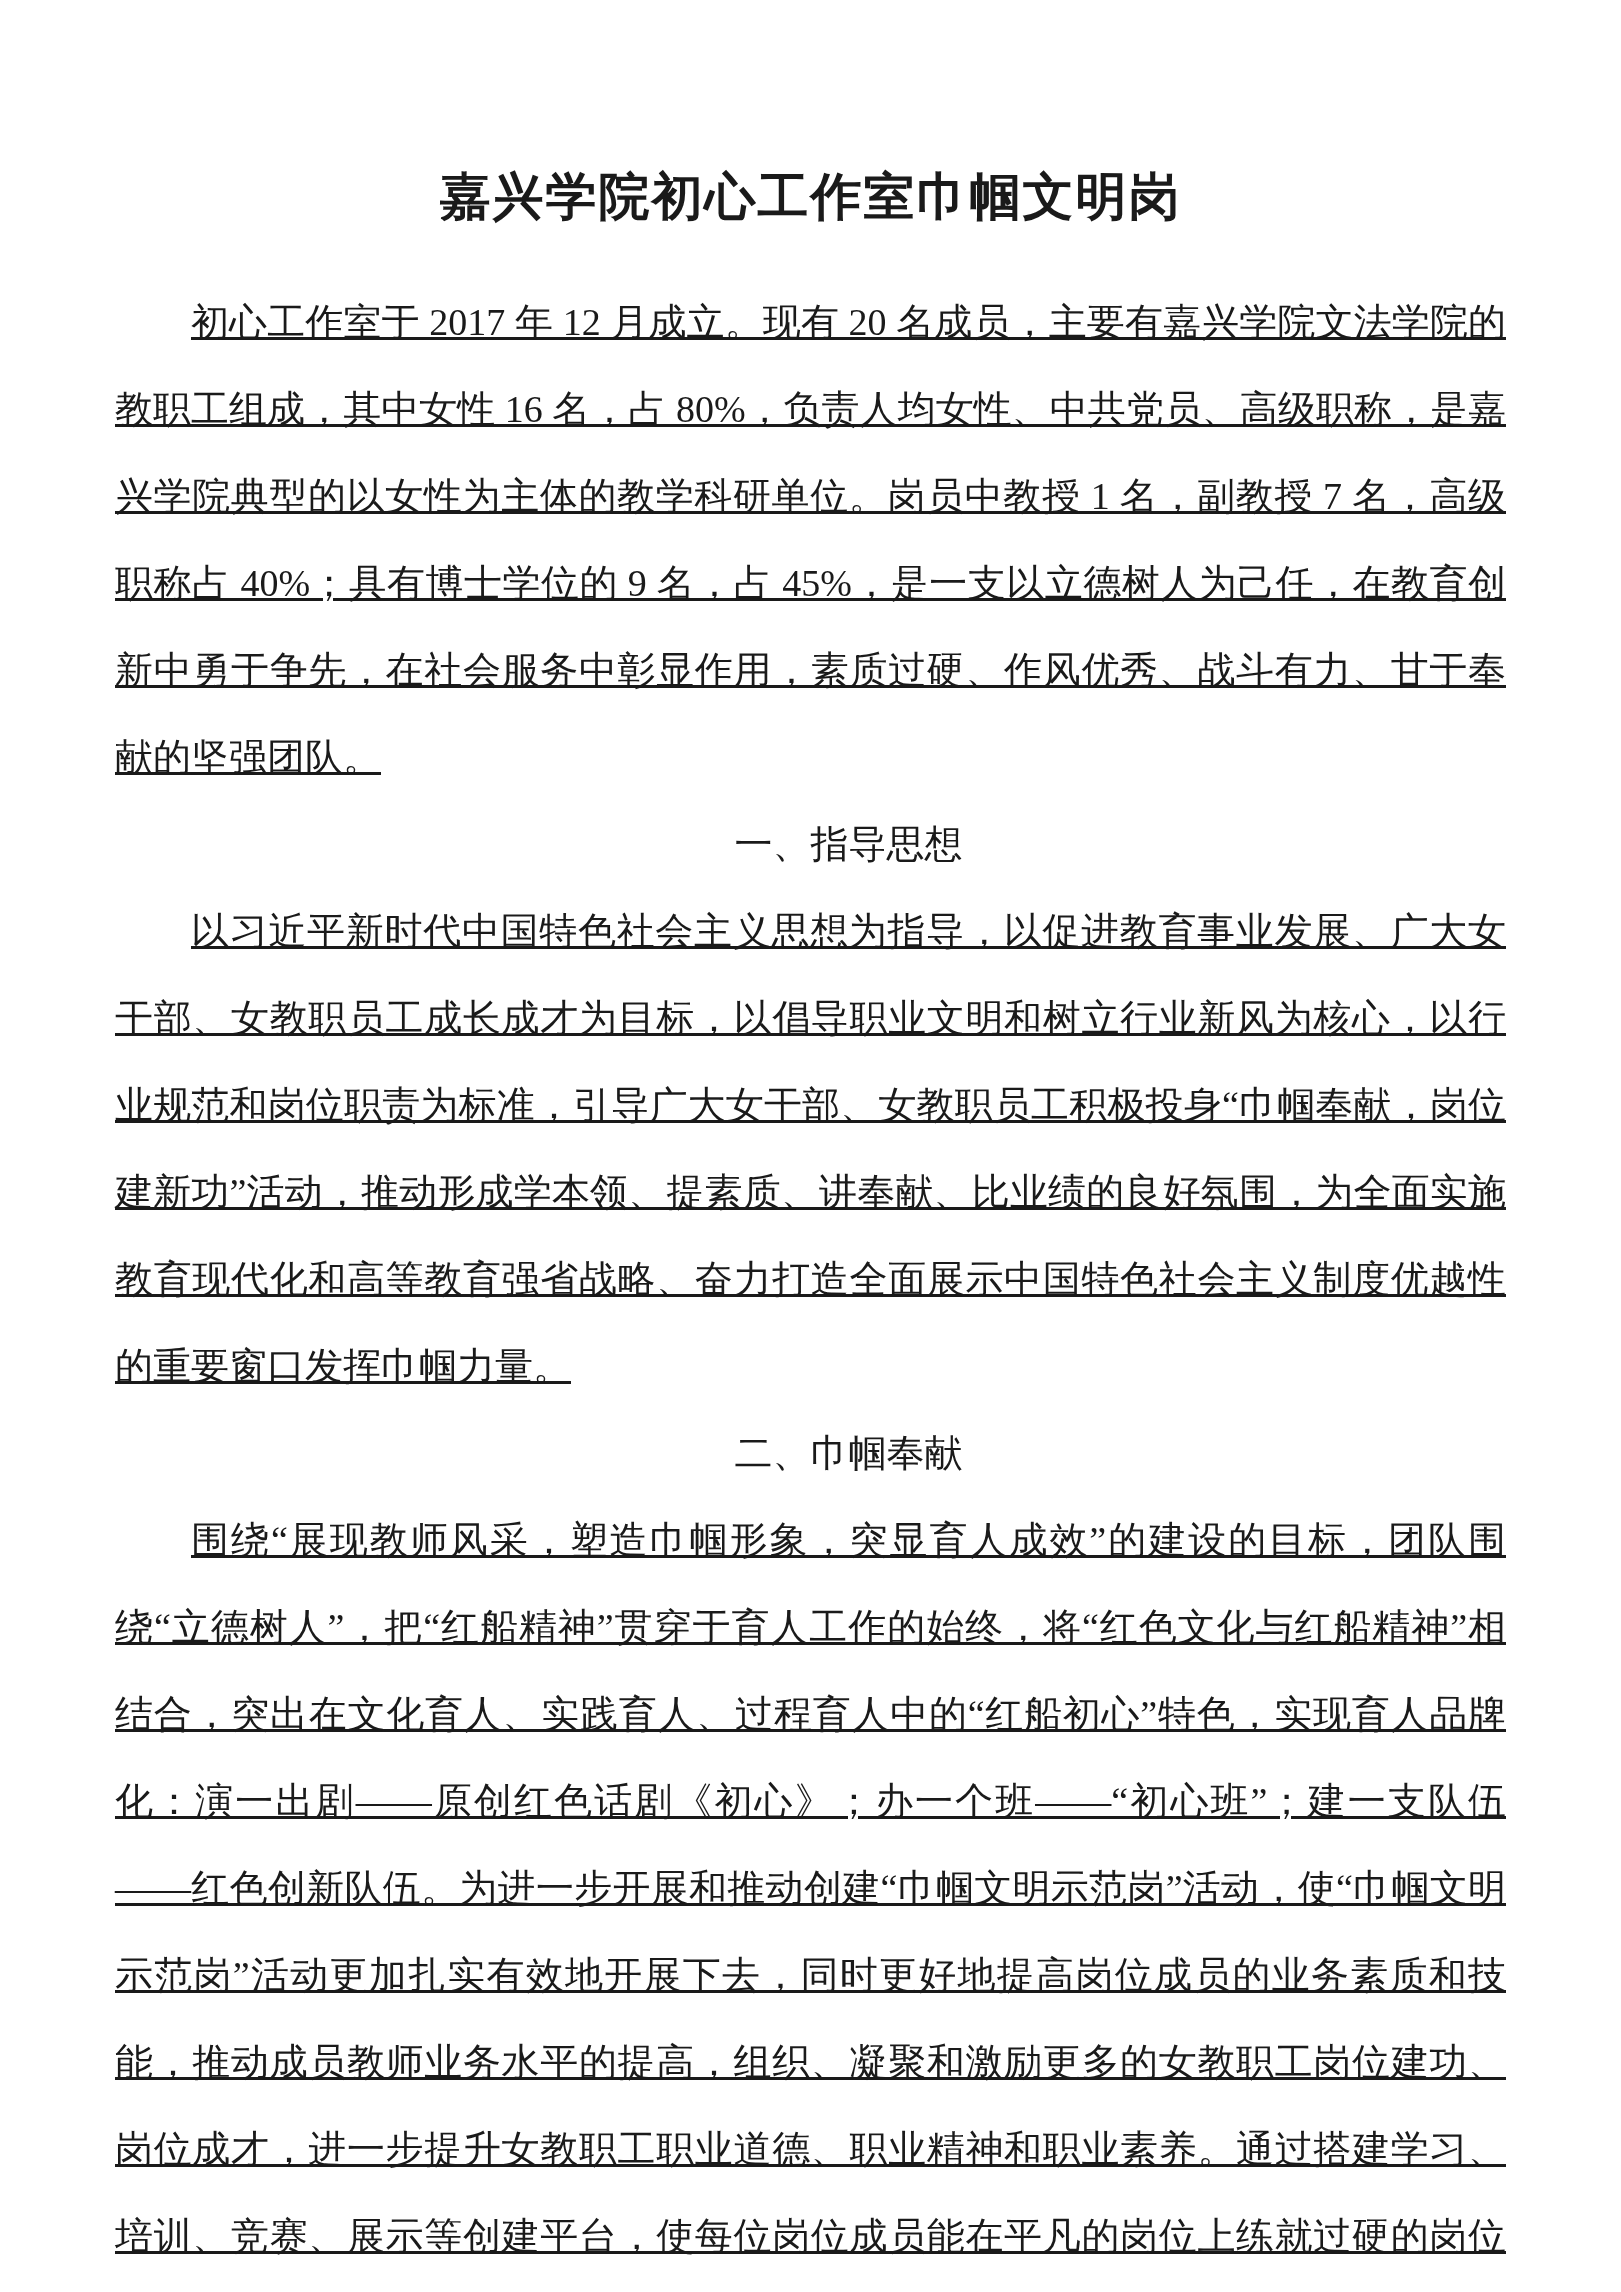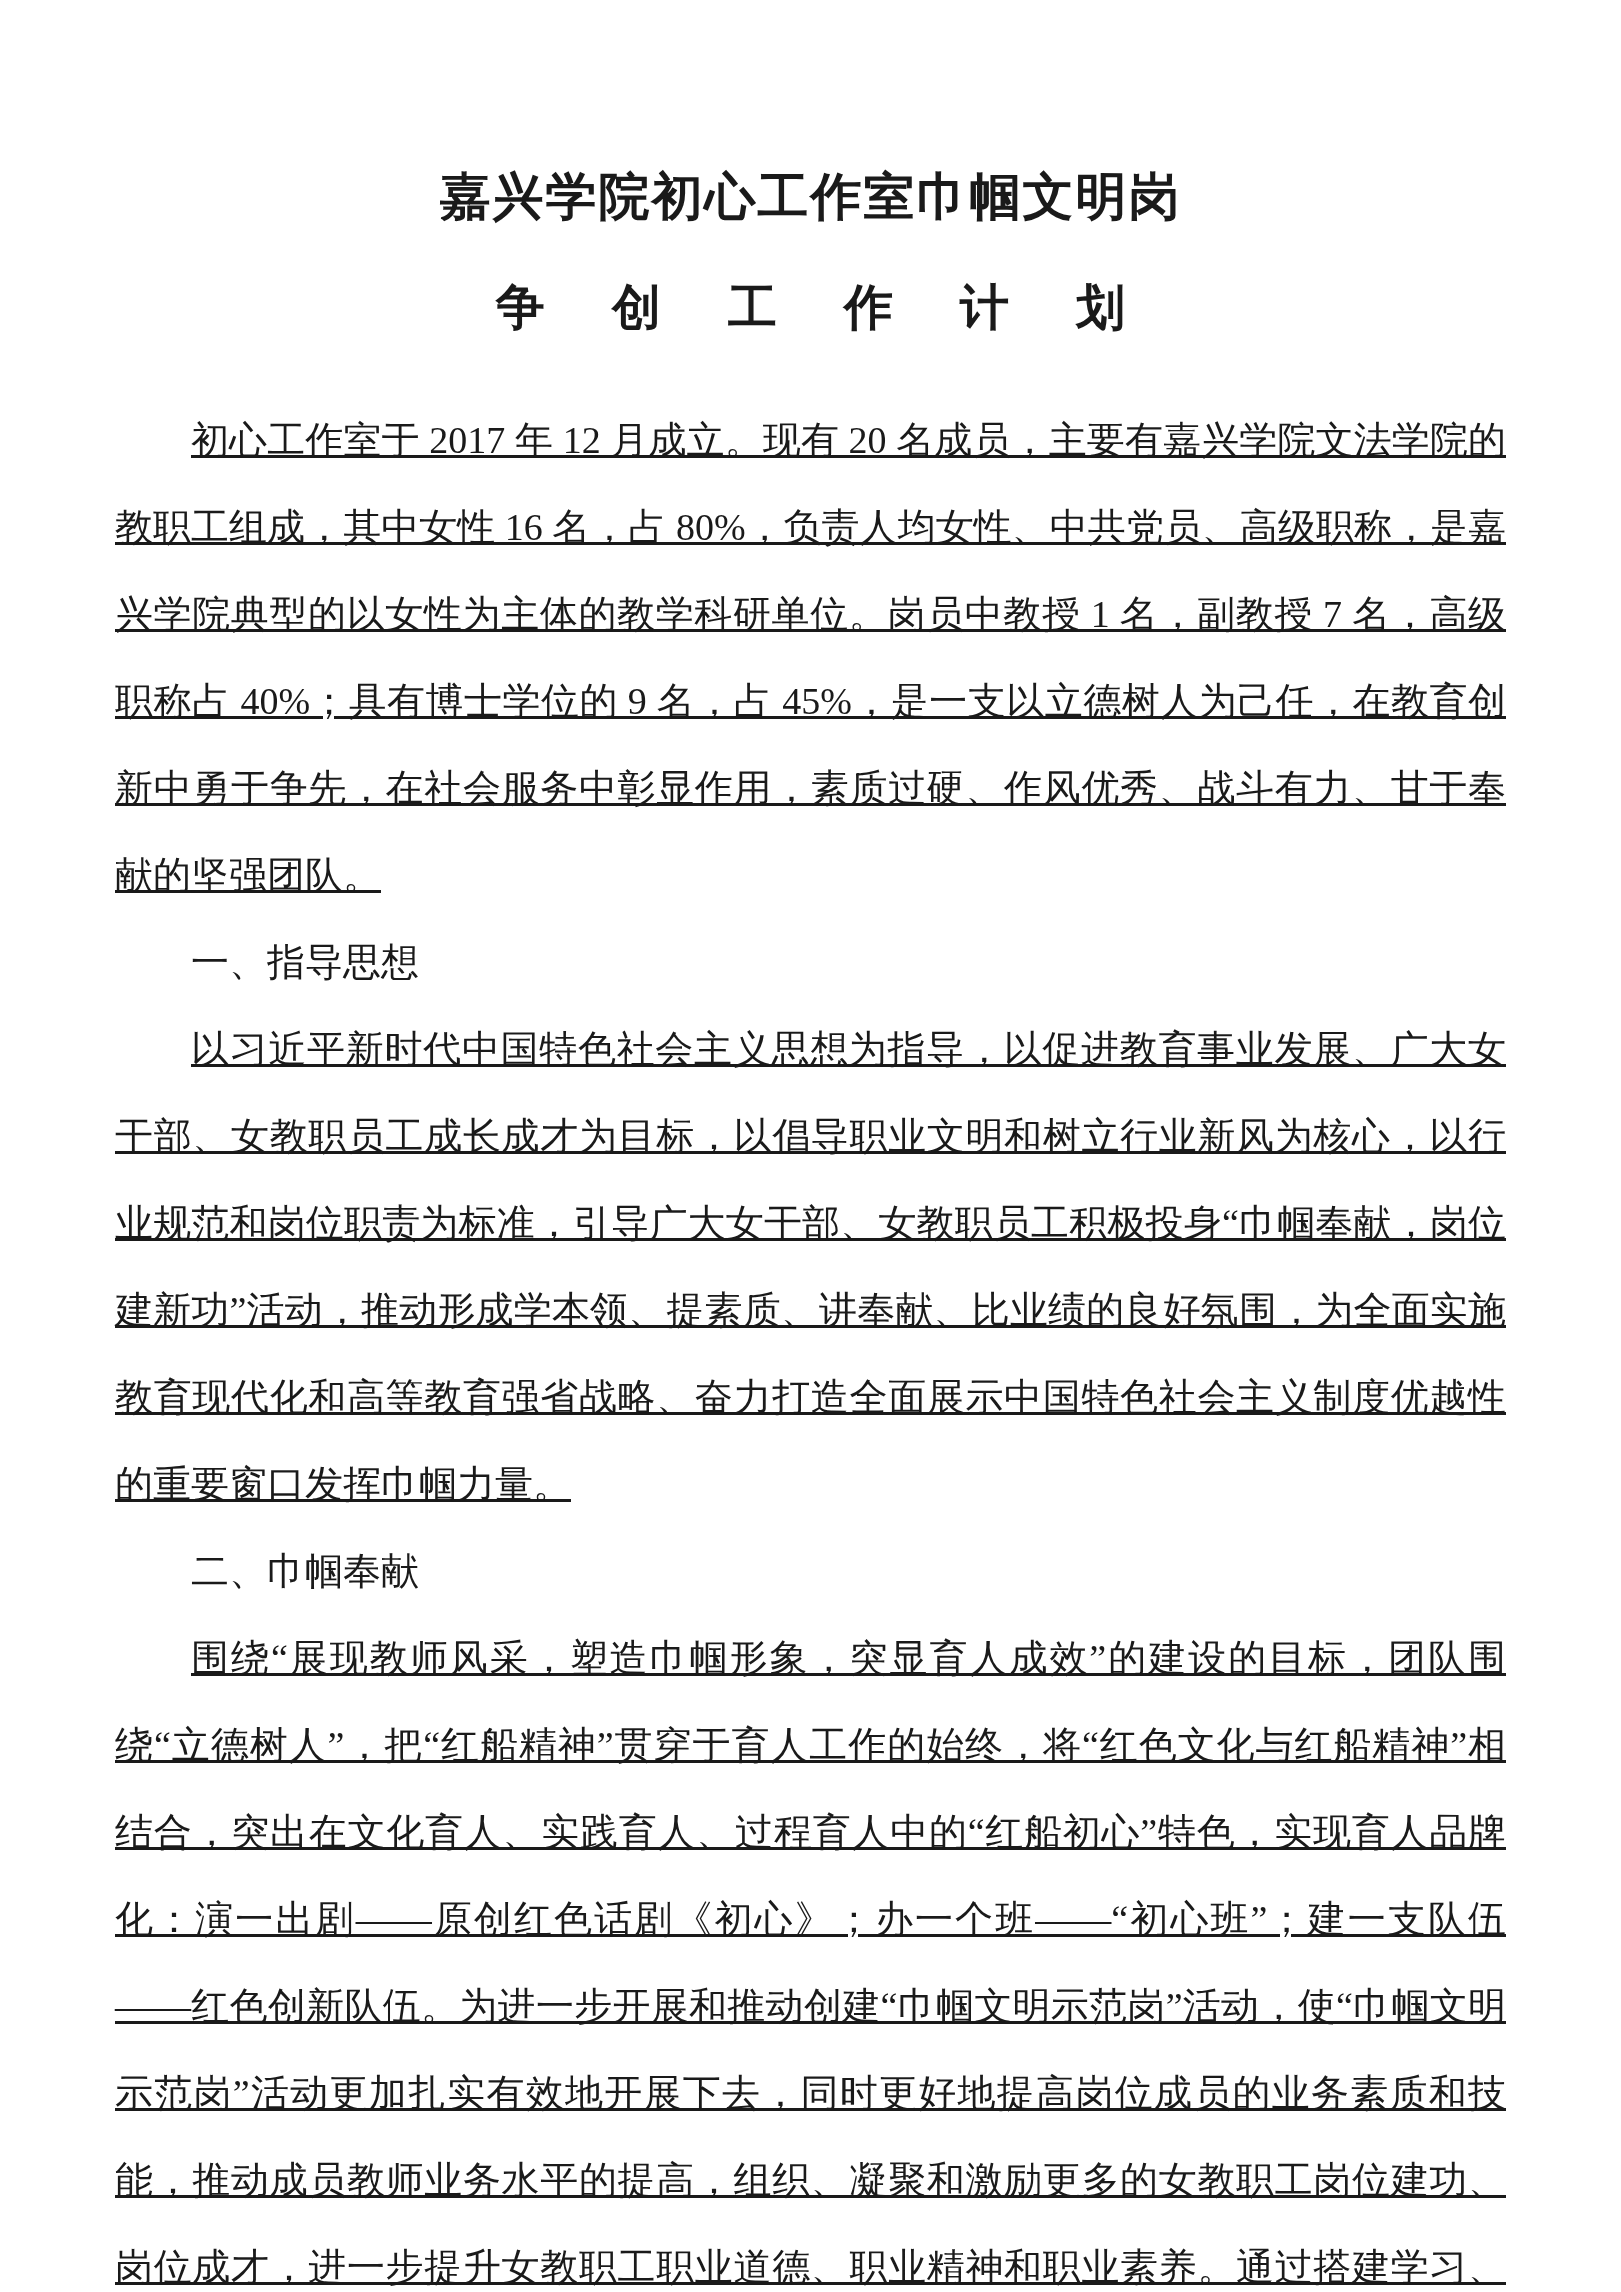--- a/index.html
+++ b/index.html
@@ -42,29 +42,28 @@
   .para {
     margin: 0;
     text-align: justify;
     text-indent: 2em;
     text-justify: inter-ideograph;
     text-decoration: underline;
   }
   .section-heading {
     margin: 0;
     text-indent: 2em;
-    text-align: left;
+    text-align: center;
   }
 </style>
 </head>
 <body>
 
 <div class="page">
   <h1 class="doc-title">嘉兴学院初心工作室巾帼文明岗</h1>
-  <h2 class="doc-subtitle">争 创 工 作 计 划</h2>
 
   <div class="doc-body">
     <p class="para">初心工作室于 2017 年 12 月成立。现有 20 名成员，主要有嘉兴学院文法学院的教职工组成，其中女性 16 名，占 80%，负责人均女性、中共党员、高级职称，是嘉兴学院典型的以女性为主体的教学科研单位。岗员中教授 1 名，副教授 7 名，高级职称占 40%；具有博士学位的 9 名，占 45%，是一支以立德树人为己任，在教育创新中勇于争先，在社会服务中彰显作用，素质过硬、作风优秀、战斗有力、甘于奉献的坚强团队。</p>
     <p class="section-heading">一、指导思想</p>
     <p class="para">以习近平新时代中国特色社会主义思想为指导，以促进教育事业发展、广大女干部、女教职员工成长成才为目标，以倡导职业文明和树立行业新风为核心，以行业规范和岗位职责为标准，引导广大女干部、女教职员工积极投身“巾帼奉献，岗位建新功”活动，推动形成学本领、提素质、讲奉献、比业绩的良好氛围，为全面实施教育现代化和高等教育强省战略、奋力打造全面展示中国特色社会主义制度优越性的重要窗口发挥巾帼力量。</p>
     <p class="section-heading">二、巾帼奉献</p>
     <p class="para">围绕“展现教师风采，塑造巾帼形象，突显育人成效”的建设的目标，团队围绕“立德树人”，把“红船精神”贯穿于育人工作的始终，将“红色文化与红船精神”相结合，突出在文化育人、实践育人、过程育人中的“红船初心”特色，实现育人品牌化：演一出剧——原创红色话剧《初心》；办一个班——“初心班”；建一支队伍——红色创新队伍。为进一步开展和推动创建“巾帼文明示范岗”活动，使“巾帼文明示范岗”活动更加扎实有效地开展下去，同时更好地提高岗位成员的业务素质和技能，推动成员教师业务水平的提高，组织、凝聚和激励更多的女教职工岗位建功、岗位成才，进一步提升女教职工职业道德、职业精神和职业素养。通过搭建学习、培训、竞赛、展示等创建平台，使每位岗位成员能在平凡的岗位上练就过硬的岗位本领，提升岗位业绩，树立文明的岗位形象，全心全意为学生服务、为学校服务、为社会服务。</p>
 
   </div>
 </div>

